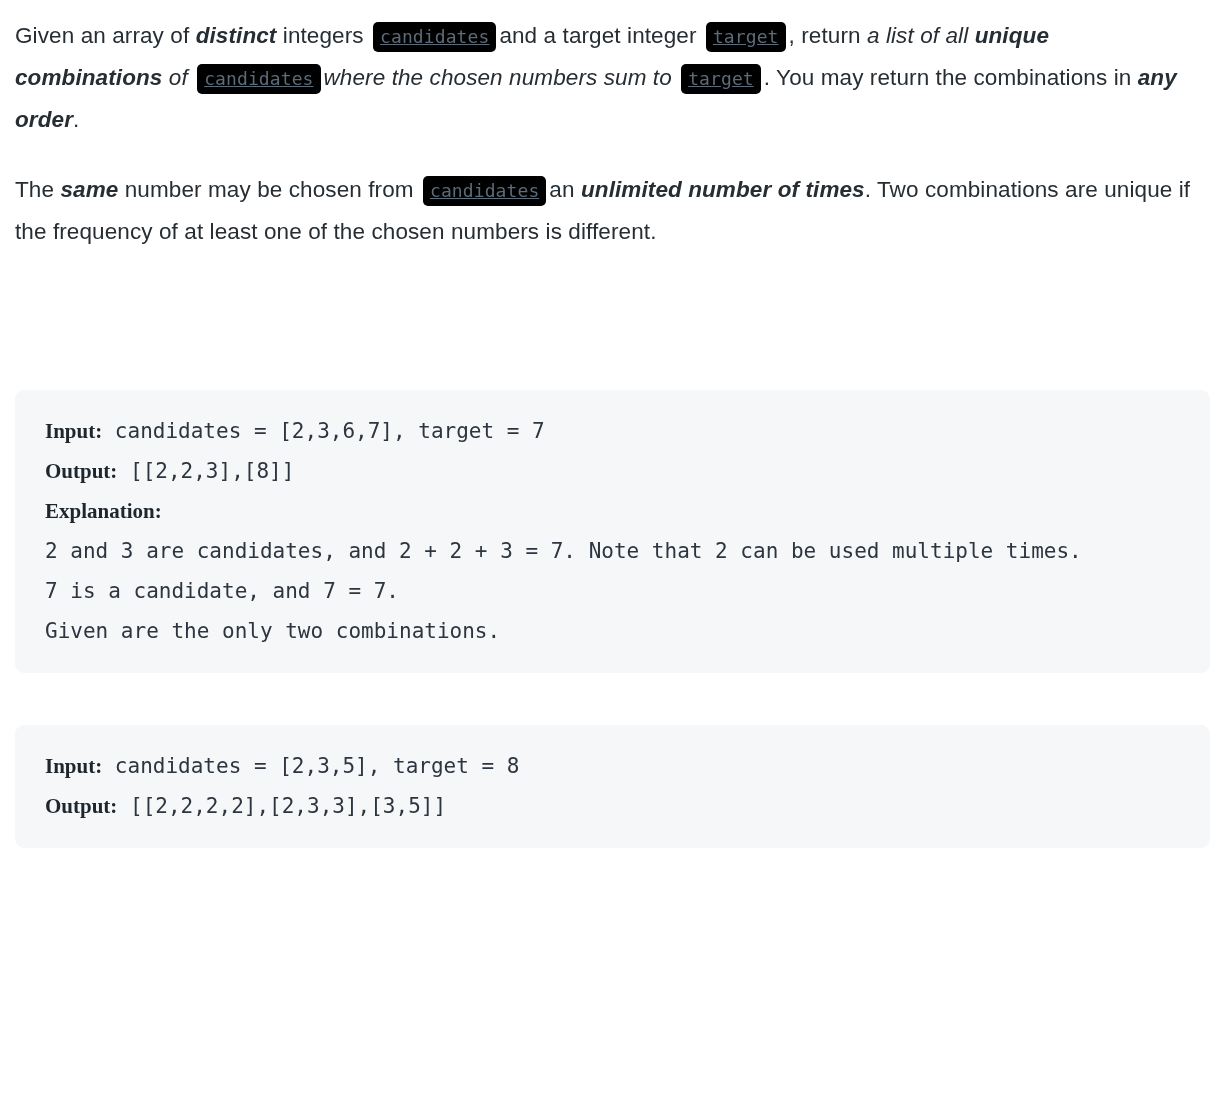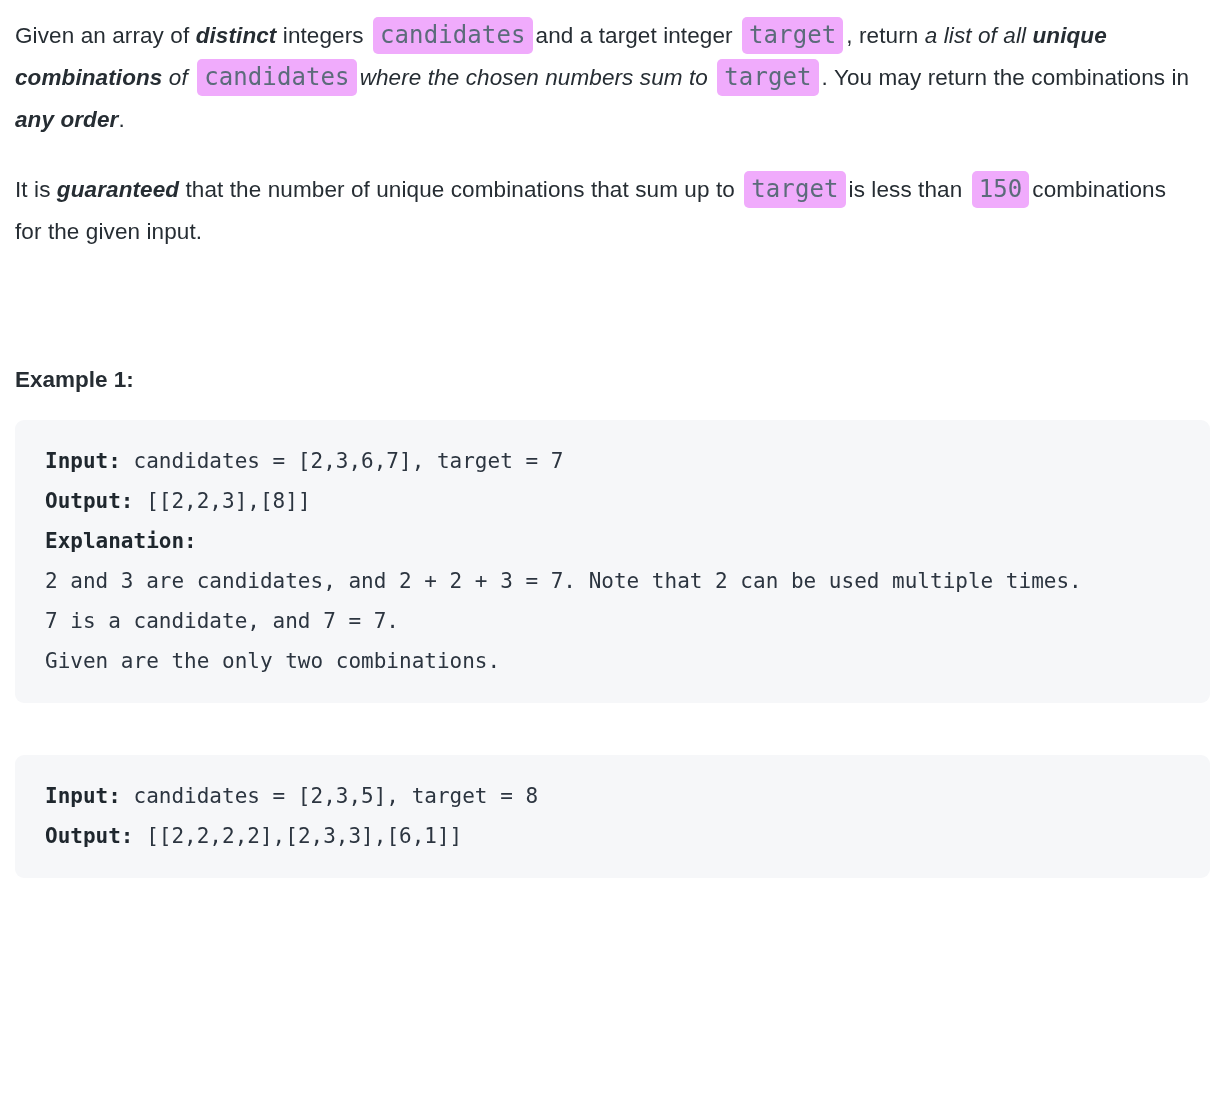--- a/index.html
+++ b/index.html
@@ -38,28 +38,29 @@
   }
   .para.p1 { padding-top: 15px; }
 
   b, .b { font-weight: 700; font-style: italic; }
   i, .i { }
   .bi { font-weight: 700; font-style: italic; }
 
   
   code.inline {
     font-family: "DejaVu Sans Mono", "Liberation Mono", monospace;
-    font-size: 24px;
-    background: #f0abfc;
+    font-size: 18px;
+    background: #000000;
     color: #5b6b7a;
     border-radius: 5px;
     padding: 4px 7px 5px 7px;
     margin: 0 3px;
     white-space: nowrap;
     line-height: 1;
+    text-decoration: underline;
   }
 
   
   .big-gap { height: 112px; }
 
   
   .ex-head {
     font-size: 22.5px;
     font-weight: 700;
     color: #262d33;
@@ -81,51 +82,51 @@
     font-family: "DejaVu Sans Mono", "Liberation Mono", monospace;
     font-size: 21px;
     line-height: 40px;
     color: #2c3540;
     white-space: pre-wrap;
     word-break: normal;
   }
   .codeblock .lbl {
     font-weight: 700;
     color: #1f272e;
+    font-family: Liberation Serif, serif;
   }
   .gap-after-code { height: 27px; }
 </style>
 </head>
 <body>
 
 <div class="page">
 
   <div class="prose">
 
     <p class="para p1"><span>Given an array of </span><b>distinct</b><span> integers </span><code class="inline">candidates</code><span>and a target integer </span><code class="inline">target</code><span>, return </span><i>a list of all </i><span class="bi">unique combinations</span><i> of </i><code class="inline">candidates</code><i>where the chosen numbers sum to </i><code class="inline">target</code><span>.</span><span> You may return the combinations in </span><b>any order</b><span>.</span></p>
 
+    <p class="para"><span>The </span><b>same</b><span> number may be chosen from </span><code class="inline">candidates</code><span>an </span><b>unlimited number of times</b><span>. Two combinations are unique if the frequency of at least one of the chosen numbers is different.</span></p>
 
-    <p class="para"><span>It is </span><b>guaranteed</b><span> that the number of unique combinations that sum up to </span><code class="inline">target</code><span>is less than </span><code class="inline">150</code><span>combinations for the given input.</span></p>
 
   </div>
 
   <div class="big-gap"></div>
 
-  <h3 class="ex-head">Example 1:</h3>
 
   <div class="codeblock">
     <pre><span class="lbl">Input:</span><span> candidates = [2,3,6,7], target = 7</span>
 <span class="lbl">Output:</span><span> [[2,2,3],[8]]</span>
 <span class="lbl">Explanation:</span>
 <span>2 and 3 are candidates, and 2 + 2 + 3 = 7. Note that 2 can be used multiple times.</span>
 <span>7 is a candidate, and 7 = 7.</span>
 <span>Given are the only two combinations.</span></pre>
   </div>
 
   <div class="gap-after-code"></div>
 
 
   <div class="codeblock">
     <pre><span class="lbl">Input:</span><span> candidates = [2,3,5], target = 8</span>
-<span class="lbl">Output:</span><span> [[2,2,2,2],[2,3,3],[6,1]]</span></pre>
+<span class="lbl">Output:</span><span> [[2,2,2,2],[2,3,3],[3,5]]</span></pre>
   </div>
 
 </div>
 
 </body></html>

